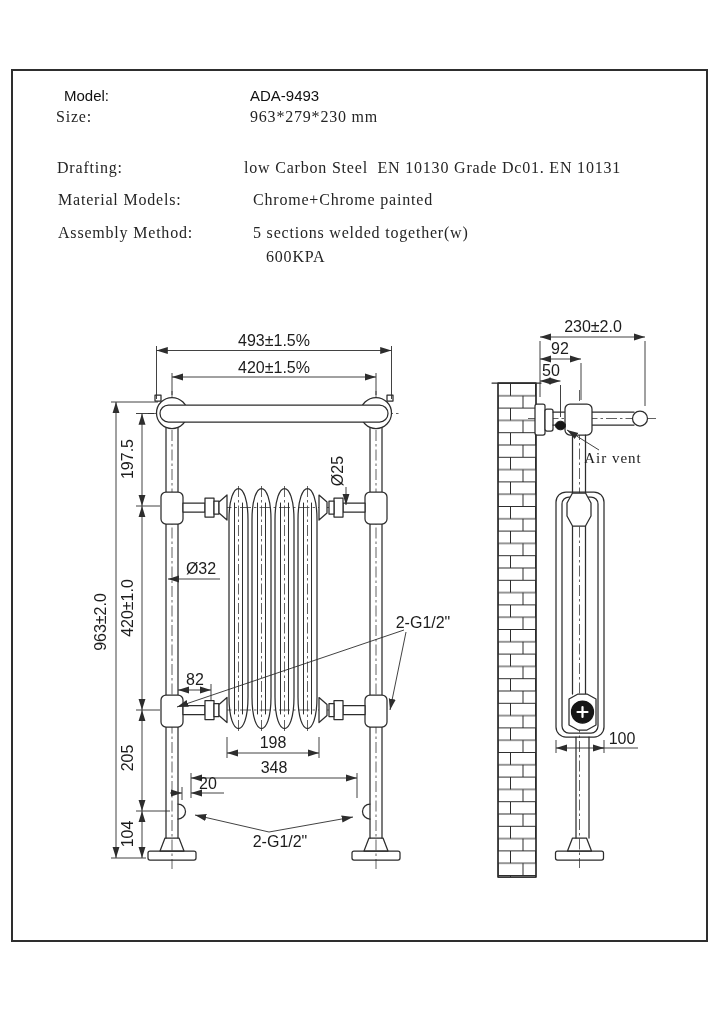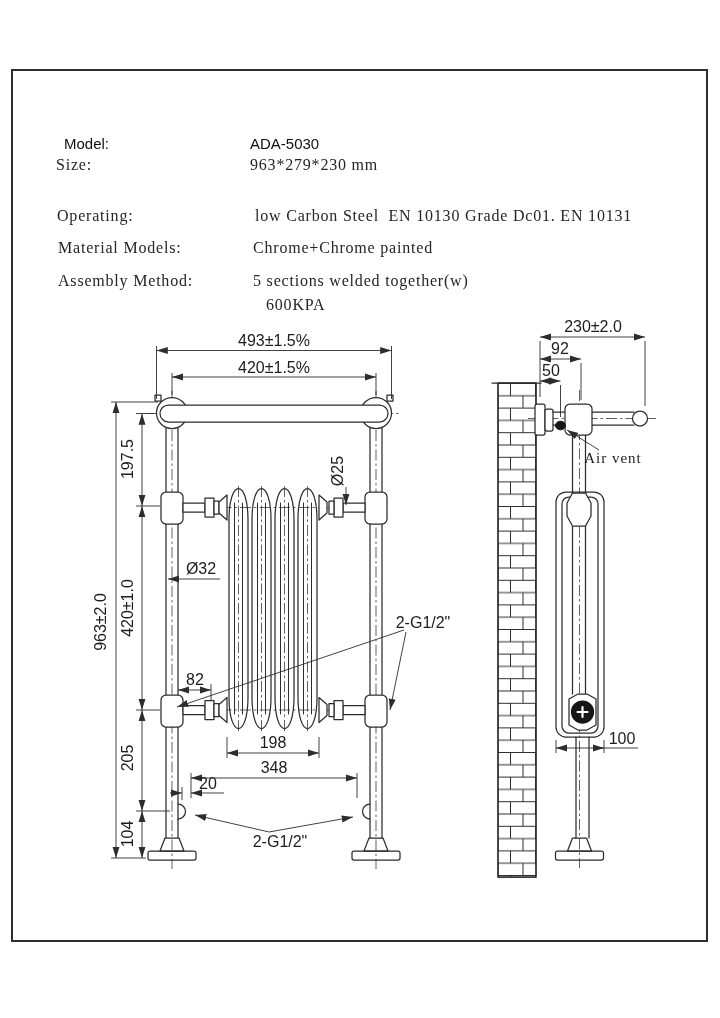--- a/index.html
+++ b/index.html
@@ -2,50 +2,50 @@
 <html><head>
 <meta charset="utf-8">
 <style>
   html,body{margin:0;padding:0;background:#fff;}
   .page{position:relative;width:720px;height:1018px;background:#ffffff;overflow:hidden;
         font-family:"Liberation Sans",sans-serif;}
   .sheet-border{position:absolute;left:11px;top:69px;width:697px;height:873px;
         border:2.4px solid #2e2e2e;box-sizing:border-box;background:transparent;}
   .spec{position:absolute;left:0;top:0;width:720px;height:300px;}
   .spec .row{position:absolute;left:0;width:720px;height:20px;}
-  .spec .lab,.spec .val{position:absolute;white-space:pre;margin-top:48px;}
+  .spec .lab,.spec .val{position:absolute;white-space:pre;}
   .sans{font-family:"Liberation Sans",sans-serif;font-size:15px;color:#101010;}
   .serifcad{font-family:"Liberation Serif",serif;font-size:16px;letter-spacing:0.8px;color:#252525;padding-left:24px;}
   svg.draw{position:absolute;left:0;top:0;}
   .geo{stroke:#2d2d2d;stroke-width:1.25;fill:none;stroke-linecap:round;stroke-linejoin:round;}
   .fw{fill:#ffffff;}
   .cl{stroke:#3a3a3a;stroke-width:0.8;fill:none;stroke-dasharray:11 3 2.5 3;}
   .dim{stroke:#2d2d2d;stroke-width:0.9;fill:none;}
   .dim text{stroke:none;fill:#1c1c1c;font-family:"Liberation Sans",sans-serif;font-size:16px;}
   text.cadface{stroke:none;fill:#1c1c1c;font-family:"Liberation Serif",serif;font-size:15px;letter-spacing:1px;}
   .dark{fill:#161616;stroke:#161616;}
 </style>
 </head>
 <body>
 
 <div class="page">
   <div class="sheet-border"></div>
 
   <div class="spec">
     <div class="row sans" style="top:87px">
       <span class="lab" style="left:64px">Model:</span>
-      <span class="val" style="left:250px">ADA-5030</span>
+      <span class="val" style="left:250px">ADA-9493</span>
     </div>
     <div class="row serifcad" style="top:108px">
       <span class="lab" style="left:56px">Size:</span>
       <span class="val" style="left:250px">963*279*230 mm</span>
     </div>
     <div class="row serifcad" style="top:159px">
-      <span class="lab" style="left:57px">Operating:</span>
-      <span class="val" style="left:255px">low Carbon Steel  EN 10130 Grade Dc01. EN 10131</span>
+      <span class="lab" style="left:57px">Drafting:</span>
+      <span class="val" style="left:244px">low Carbon Steel  EN 10130 Grade Dc01. EN 10131</span>
     </div>
     <div class="row serifcad" style="top:191px">
       <span class="lab" style="left:58px">Material Models:</span>
       <span class="val" style="left:253px">Chrome+Chrome painted</span>
     </div>
     <div class="row serifcad" style="top:224px">
       <span class="lab" style="left:58px">Assembly Method:</span>
       <span class="val" style="left:253px">5 sections welded together(w)</span>
     </div>
     <div class="row serifcad" style="top:248px">

